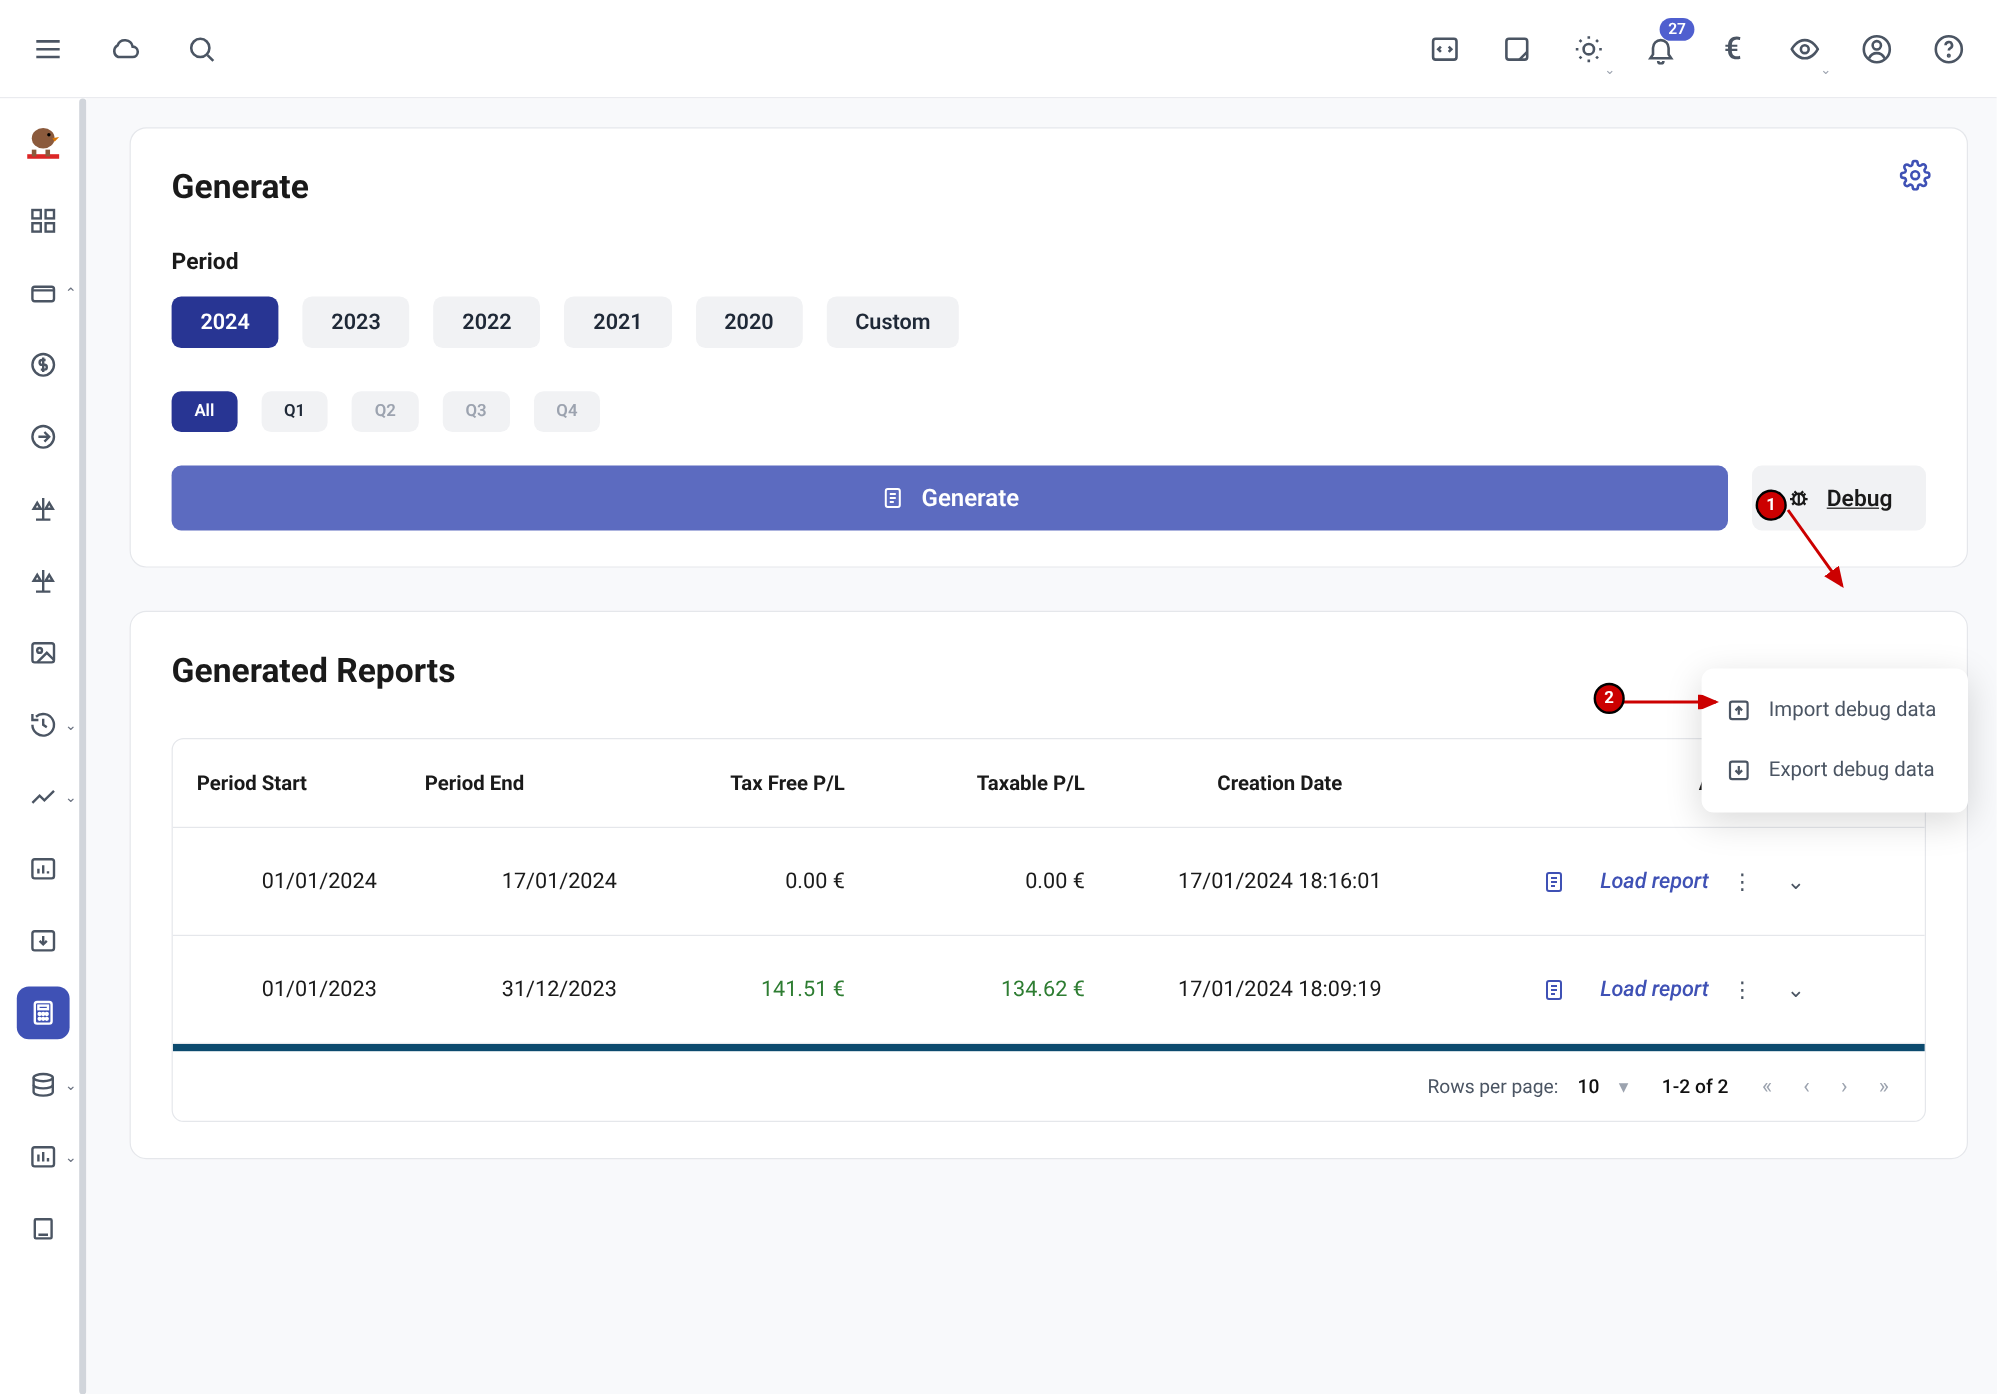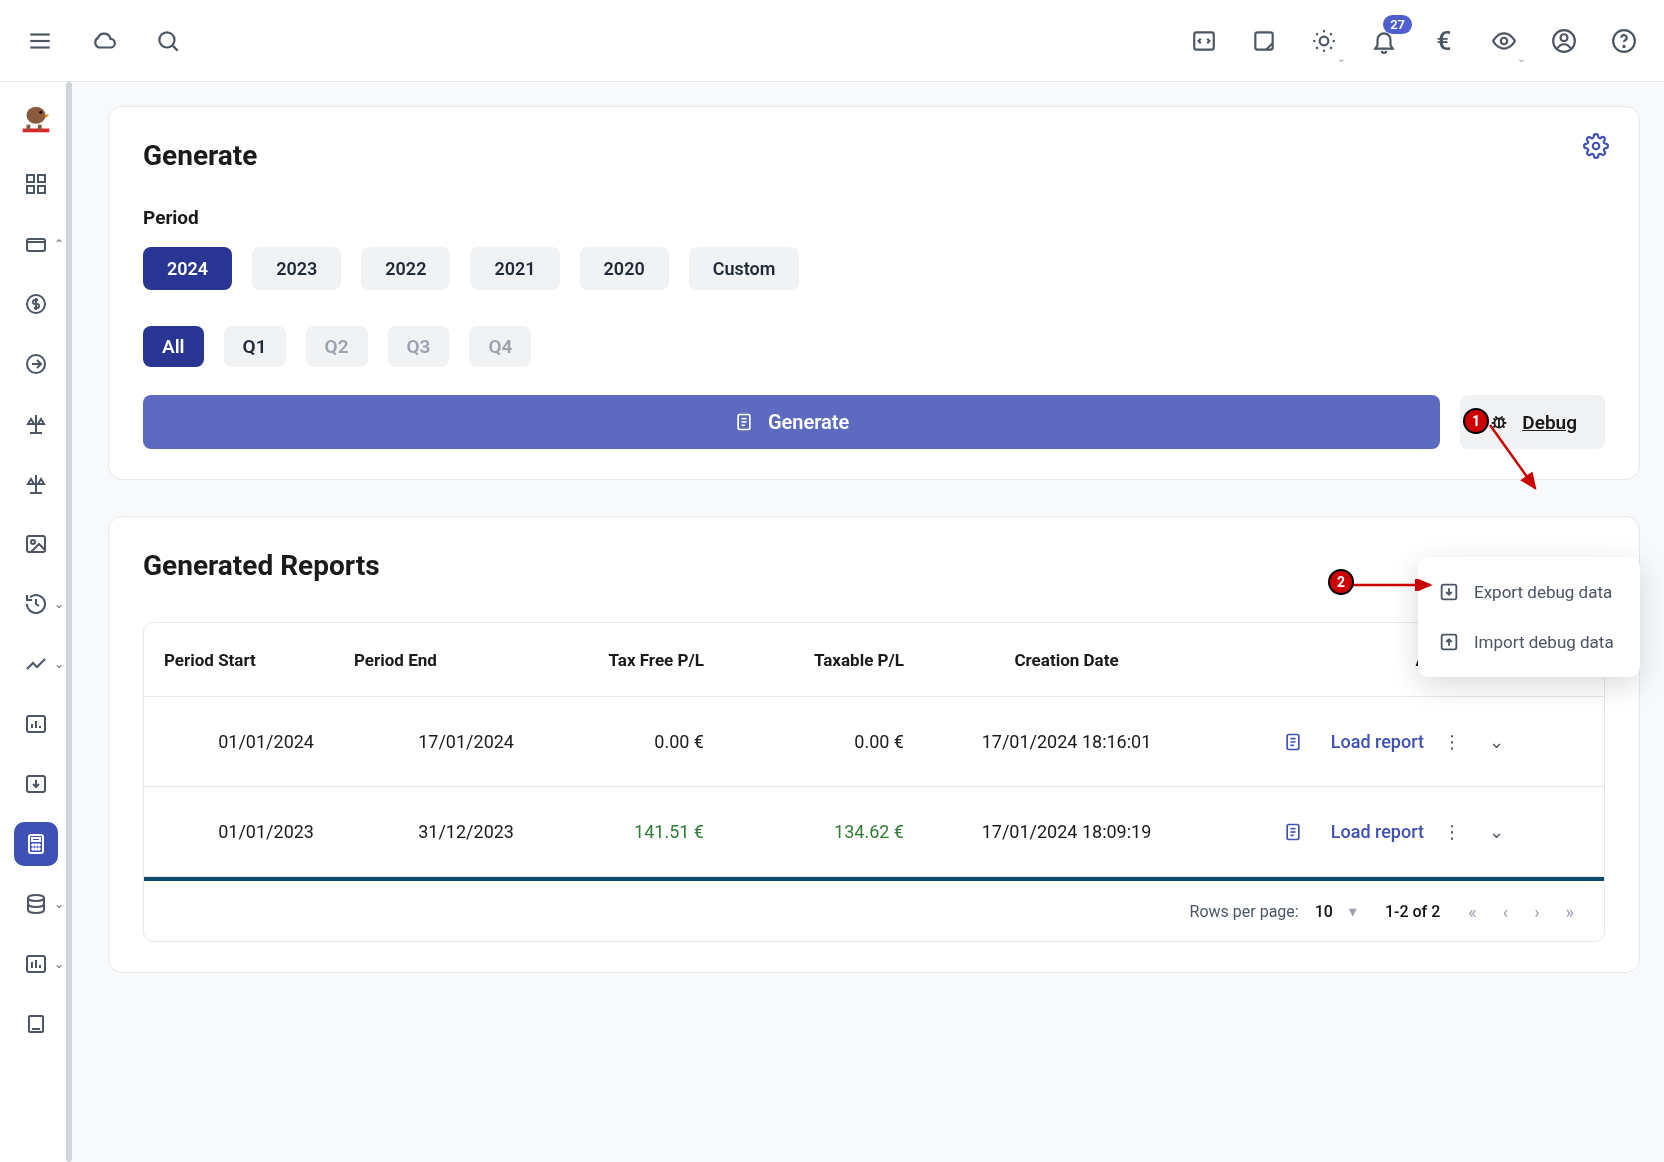--- a/index.html
+++ b/index.html
@@ -88,21 +88,21 @@
   .card .settings-gear svg { width: 26px; height: 26px; }
 
   .field-label { font-size: 19px; font-weight: 700; margin-bottom: 18px; }
   .chip-row { display: flex; gap: 20px; margin-bottom: 36px; }
   .chip {
     background: #f1f2f4; border-radius: 8px;
     padding: 11px 24px; font-weight: 600; font-size: 18px;
     cursor: pointer; color: #1f2937;
   }
   .chip.active { background: #283593; color: #fff; }
-  .chip.small { padding: 9px 19px; font-size: 19px;}
+  .chip.small { padding: 9px 19px; font-size: 14px;}
   .chip.disabled { color: #9ca3af; background: #f1f2f4; cursor: default; }
 
   .action-row { display: flex; gap: 20px; align-items: center; }
   .generate-btn {
     flex: 1; background: #5c6bc0; color: #fff;
     border-radius: 8px; height: 54px;
     display: flex; align-items: center; justify-content: center;
     gap: 14px; font-size: 20px; font-weight: 600; cursor: pointer;
   }
   .debug-btn {
@@ -125,26 +125,26 @@
   .thead > div { padding: 0 20px; }
   .thead .c-taxfree, .thead .c-taxable { text-align: right; }
   .thead .c-creation { text-align: center; }
   .thead .c-actions { text-align: right; padding-right: 60px; grid-column: 6 / 8;}
 
   .trow { height: 90px; border-bottom: 1px solid #e5e7eb; font-size: 18px; }
   .trow > div { padding: 0 20px; text-align: right; }
   .trow .c-taxfree, .trow .c-taxable { text-align: right; }
   .trow .green { color: #2e7d32; }
   .trow .c-creation { text-align: center; }
-  .trow .c-load { display: flex; align-items: center; gap: 28px; color: #3f51b5; font-weight: 500; justify-content: flex-end;}
+  .trow .c-load { display: flex; align-items: center; gap: 28px; color: #3f51b5; font-weight: 500; justify-content: flex-end; font-style: italic;}
   .trow .c-extra { display: flex; align-items: center; gap: 28px; justify-content: flex-end; padding-right: 30px; color: #4b5563;}
 
   .tfoot {
     height: 64px; display: flex; align-items: center; justify-content: flex-end;
-    gap: 28px; padding: 0 30px; font-size: 16px; color: #4b5563; border-top: 4px solid #0c4a6e;
+    gap: 28px; padding: 0 30px; font-size: 16px; color: #4b5563; border-top: 6px solid #0c4a6e;
   }
   .tfoot .rows-per { display: flex; align-items: center; gap: 16px;}
   .tfoot .page-nav { display: flex; align-items: center; gap: 26px; color: #9ca3af;}
   .tfoot .page-nav span { cursor: pointer; font-size: 18px;}
 
   
   .debug-menu {
     position: absolute;
     background: #fff;
     border-radius: 10px;
@@ -507,32 +507,32 @@
             <span>»</span>
           </div>
         </div>
       </div>
     </div>
 
     <div class="debug-menu" style="top:475px; right:24px;">
       <div class="debug-menu-item">
         <svg viewBox="0 0 24 24" width="22" height="22" fill="none" stroke="currentColor" stroke-width="2">
             <rect x="4" y="4" width="16" height="16" rx="2"></rect>
+            <path d="M12 16v-6"></path>
+            <path d="M9 12l3-3 3 3"></path>
+          </svg>
+        <span>Import debug data</span>
+      </div>
+      <div class="debug-menu-item">
+        <svg viewBox="0 0 24 24" width="22" height="22" fill="none" stroke="currentColor" stroke-width="2">
+            <rect x="4" y="4" width="16" height="16" rx="2"></rect>
             <path d="M12 8v6"></path>
             <path d="M9 12l3 3 3-3"></path>
           </svg>
         <span>Export debug data</span>
-      </div>
-      <div class="debug-menu-item">
-        <svg viewBox="0 0 24 24" width="22" height="22" fill="none" stroke="currentColor" stroke-width="2">
-            <rect x="4" y="4" width="16" height="16" rx="2"></rect>
-            <path d="M12 16v-6"></path>
-            <path d="M9 12l3-3 3 3"></path>
-          </svg>
-        <span>Import debug data</span>
       </div>
     </div>
 
     <div class="anno-circle" style="top:326px; right:175px;">1</div>
     <svg class="anno-arrow" style="top:338px; right:119px; width:60px; height:80px;">
       <defs>
           <marker id="ah1" markerWidth="8" markerHeight="8" refX="6" refY="3" orient="auto">
             <path d="M0,0 L7,3 L0,6 Z" fill="#c00"></path>
           </marker>
         </defs>

